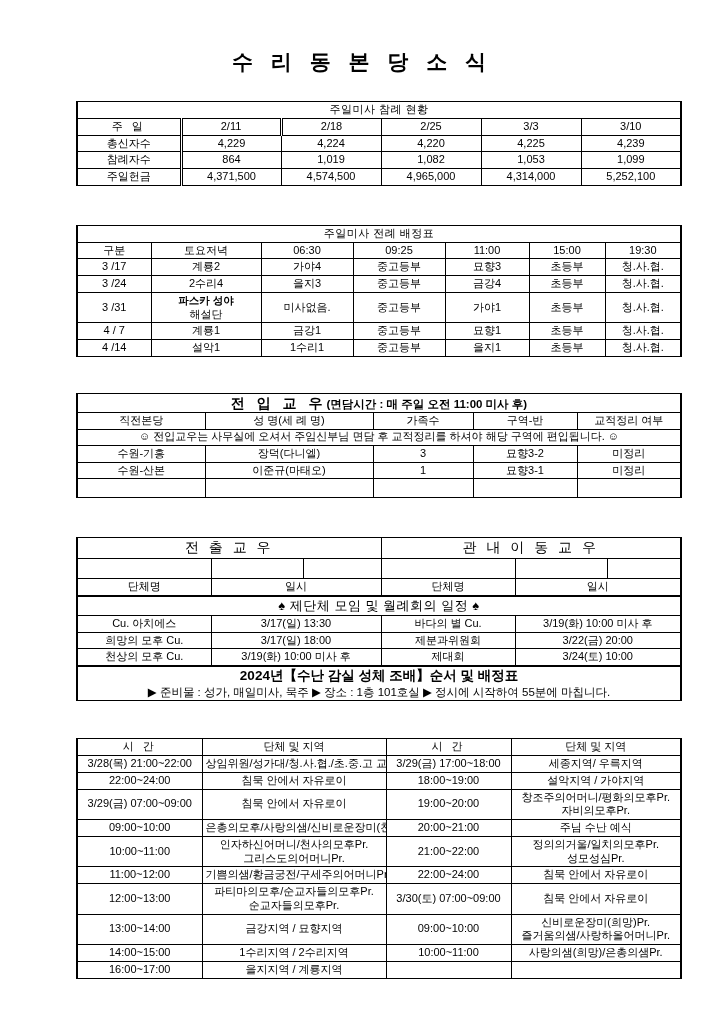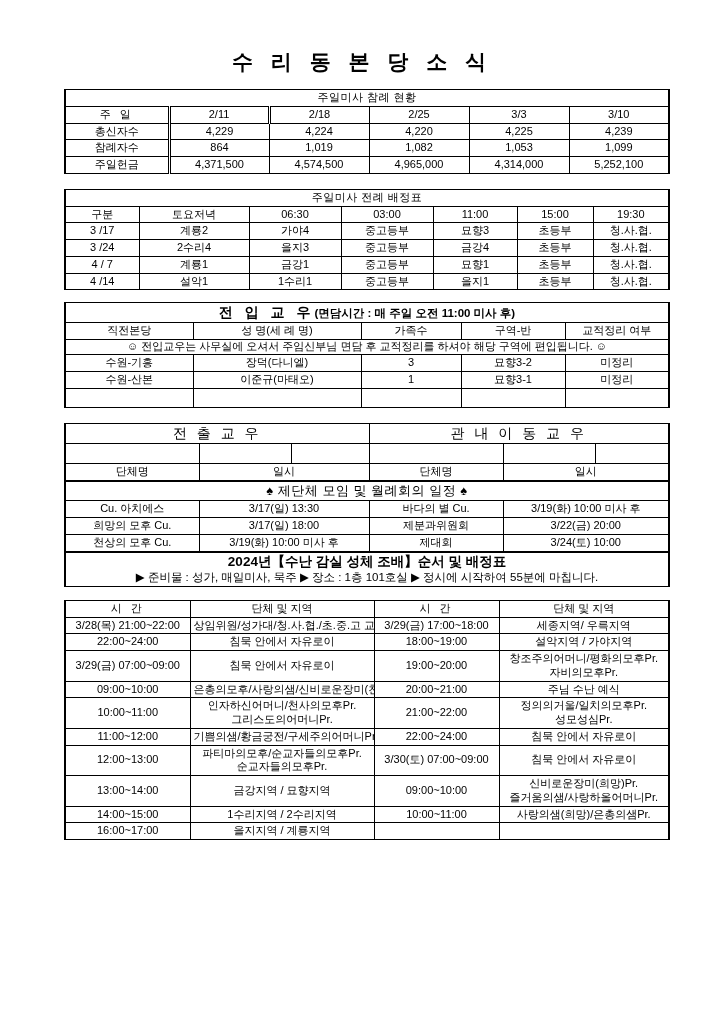--- a/index.html
+++ b/index.html
@@ -30,21 +30,21 @@
     padding-bottom: 9px;
   }
   .sheet {
     width: 604px;
     margin: 0 auto;
   }
   table.blk {
     width: 604px;
     border-collapse: collapse;
     table-layout: fixed;
-    margin: 4px;
+    margin: 16px;
   }
   table.blk td, table.blk th {
     border: 1px solid #000;
     padding: 1px 3px;
     font-size: 11px;
     font-weight: normal;
     text-align: center;
     vertical-align: middle;
     line-height: 1.25;
     overflow: hidden;
@@ -150,40 +150,49 @@
           <col style="width:76px">
       </colgroup>
       <tbody>
           <tr class="outer-top">
         <td colspan="7" class="sect-title edgeL edgeR">주일미사 전례 배정표</td>
       </tr>
       <tr>
         <td class="b edgeL">구분</td>
         <td class="b">토요저녁</td>
         <td>06:30</td>
-        <td>03:00</td>
+        <td>09:25</td>
         <td>11:00</td>
         <td>15:00</td>
         <td class="edgeR">19:30</td>
       </tr>
       <tr>
         <td class="edgeL">3 /17</td>
         <td>계룡2</td>
         <td>가야4</td>
         <td>중고등부</td>
         <td>묘향3</td>
         <td>초등부</td>
         <td class="edgeR">청.사.협.</td>
       </tr>
       <tr>
         <td class="edgeL">3 /24</td>
         <td>2수리4</td>
         <td>을지3</td>
         <td>중고등부</td>
         <td>금강4</td>
+        <td>초등부</td>
+        <td class="edgeR">청.사.협.</td>
+      </tr>
+      <tr>
+        <td class="edgeL">3 /31</td>
+        <td class="two-line"><span class="b" style="font-size:10.5px">파스카 성야</span><br><span style="font-size:11px">해설단</span></td>
+        <td>미사없음.</td>
+        <td>중고등부</td>
+        <td>가야1</td>
         <td>초등부</td>
         <td class="edgeR">청.사.협.</td>
       </tr>
       <tr>
         <td class="edgeL">4 / 7</td>
         <td>계룡1</td>
         <td>금강1</td>
         <td>중고등부</td>
         <td>묘향1</td>
         <td>초등부</td>

